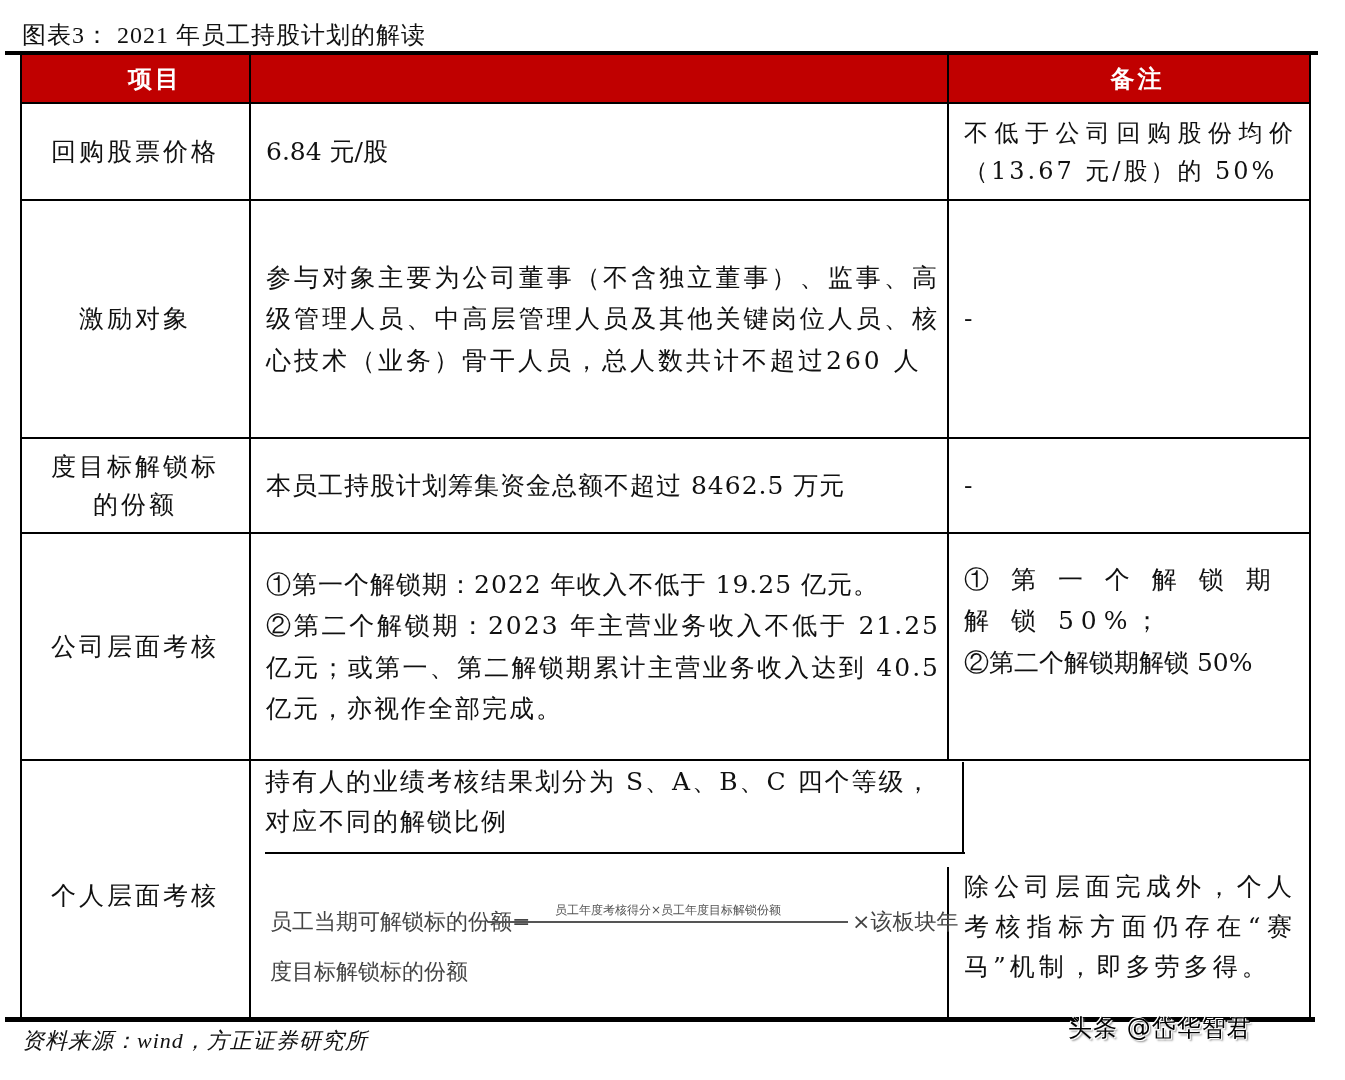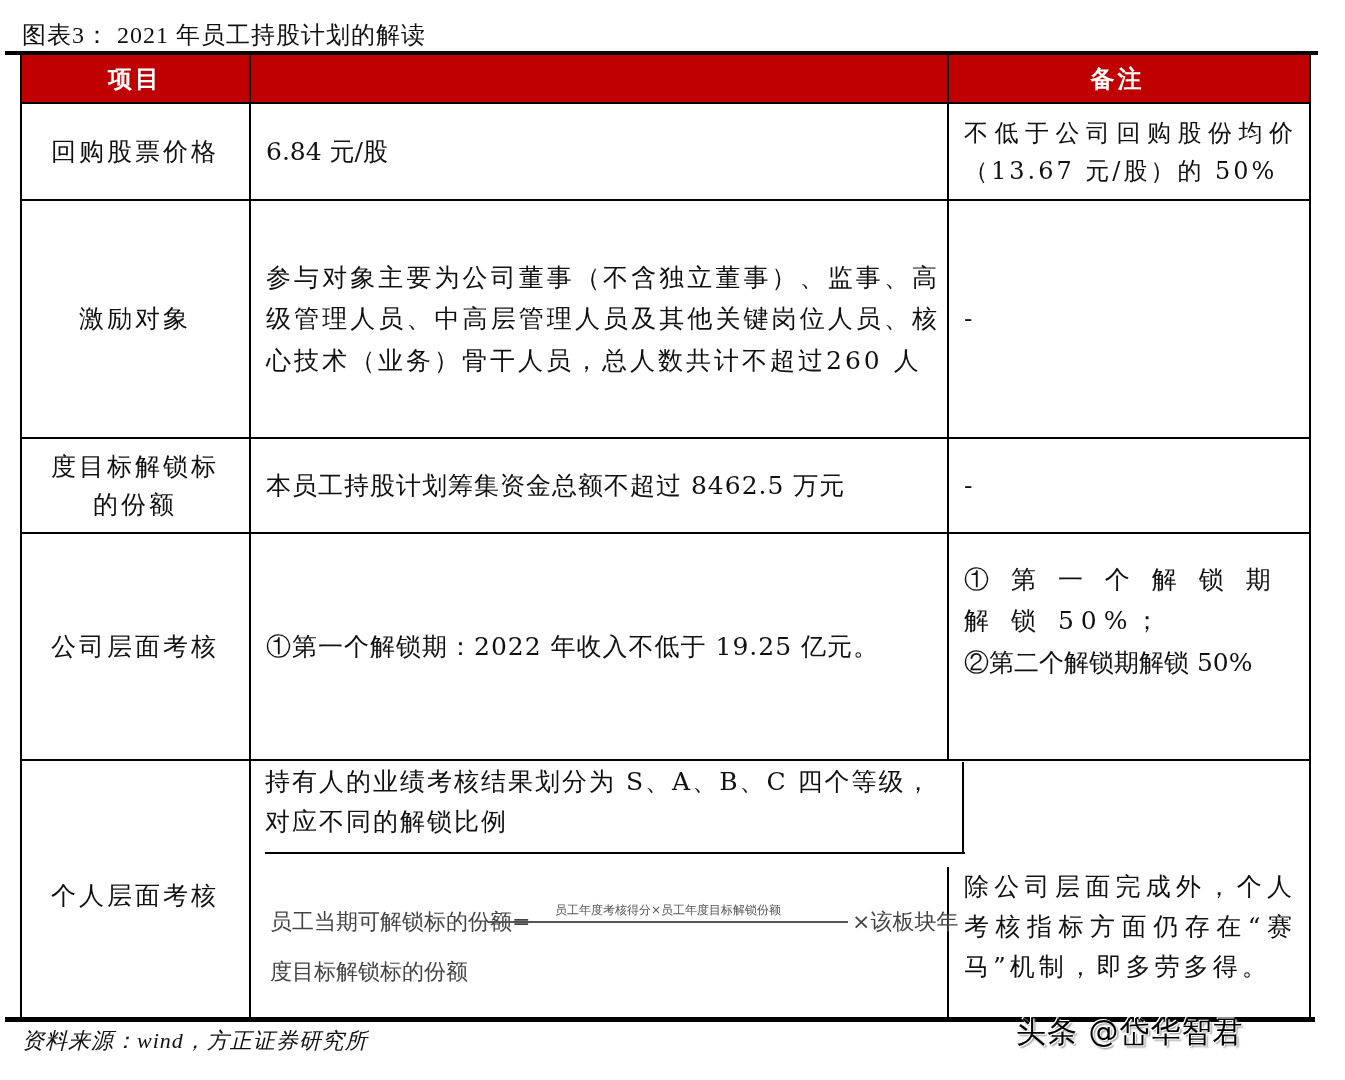--- a/index.html
+++ b/index.html
@@ -6,41 +6,41 @@
   body { width:1345px; height:1080px; position:relative; overflow:hidden;
          font-family: "DejaVu Serif", "Liberation Serif", serif; color:#111; }
   .caption { position:absolute; left:22px; top:18px; font-size:24px; line-height:34px;
              font-family:"Liberation Serif","DejaVu Serif",serif; letter-spacing:1px; }
   .topline { position:absolute; left:5px; top:51px; width:1313px; height:4px; background:#000; }
   .bottomline { position:absolute; left:5px; top:1017px; width:1310px; height:5px; background:#000; }
   .tbl { position:absolute; left:20px; top:55px; width:1291px; }
   .hdr { position:absolute; left:0; top:0; height:48px; width:1291px; background:#c00000; }
   .hcell { position:absolute; top:0; height:48px; display:flex; align-items:center; justify-content:center;
            color:#fff; font-weight:bold; font-size:24px; letter-spacing:3px;
-           font-family:"DejaVu Sans","Liberation Sans",sans-serif; }
+           font-family:"DejaVu Sans","Liberation Sans",sans-serif;margin-left:20px; }
   .vline { position:absolute; width:2px; background:#000; }
   .hline { position:absolute; height:2px; background:#000; }
   .cell { position:absolute; display:flex; align-items:center; font-size:25px; line-height:41.5px; }
   .cell.center { justify-content:center; text-align:center; }
   .cell .txt { display:block; }
   .col1 { left:0; width:230px; }
   .col2 { left:232px; width:696px; padding-left:14px; box-sizing:border-box; padding-right:8px; }
   .col3 { left:930px; width:360px; padding-left:14px; box-sizing:border-box; padding-right:14px; }
   .justify { text-align:justify; text-align-last:left; letter-spacing:3px; }
   .formula-wrap { position:absolute; left:250px; top:895px; width:700px; font-family:"DejaVu Sans","Liberation Sans",sans-serif;
                   color:#444; font-size:22px; }
   .f-lhs { position:absolute; left:20px; top:12px; }
   .frac { position:absolute; left:238px; top:6px; width:360px; text-align:center; }
   .frac .num { font-size:12px; line-height:18px; color:#555; white-space:nowrap; }
   .frac .bar { height:1.5px; background:#555; margin:2px 0; }
   .frac .den { font-size:12px; line-height:18px; color:#555; white-space:nowrap; }
   .f-rhs { position:absolute; left:602px; top:12px; white-space:nowrap; }
   .f-line2 { position:absolute; left:20px; top:62px; }
   .inner-box { position:absolute; left:265px; top:762px; width:696px; height:92px; }
-  .watermark { position:absolute; left:1016px; top:1012px; font-size:30px; font-family:"DejaVu Sans","Liberation Sans",sans-serif;
+  .watermark { position:absolute; left:1068px; top:1012px; font-size:24px; font-family:"DejaVu Sans","Liberation Sans",sans-serif;
                color:#000; text-shadow: 1px 1px 0 #fff, -1px -1px 0 #fff, 2px 2px 2px #888; letter-spacing:1px; }
   .source { position:absolute; left:22px; top:1026px; font-size:22px; font-style:italic;
             font-family:"Liberation Serif","DejaVu Serif",serif; letter-spacing:1px; }
 </style>
 </head>
 <body>
 
 <div class="caption">图表3：  2021 年员工持股计划的解读</div>
 <div class="topline"></div>
 
@@ -71,20 +71,21 @@
   <div class="cell col3" style="top:146px;height:236px;">-</div>
 
   <div class="cell center col1" style="top:384px;height:93px;letter-spacing:3px;padding:0 18px;box-sizing:border-box;line-height:38px;">度目标解锁标的份额</div>
   <div class="cell col2" style="top:384px;height:93px;letter-spacing:1px;">本员工持股计划筹集资金总额不超过 8462.5 万元</div>
   <div class="cell col3" style="top:384px;height:93px;">-</div>
 
   <div class="cell center col1" style="top:479px;height:225px;letter-spacing:3px;">公司层面考核</div>
   <div class="cell col2" style="top:479px;height:225px;">
     <div class="txt" style="letter-spacing:1px;">
       <div>①第一个解锁期：2022 年收入不低于 19.25 亿元。</div>
+      <div class="justify" style="letter-spacing:2px;">②第二个解锁期：2023 年主营业务收入不低于 21.25 亿元；或第一、第二解锁期累计主营业务收入达到 40.5 亿元，亦视作全部完成。</div>
     </div>
   </div>
   <div class="cell col3" style="top:479px;height:174px;">
     <div class="txt">
       <div style="letter-spacing:7px;">① 第 一 个 解 锁 期 解 锁 50%；</div>
       <div>②第二个解锁期解锁 50%</div>
     </div>
   </div>
 
   <div class="cell center col1" style="top:706px;height:260px;letter-spacing:3px;padding-top:10px;box-sizing:border-box;">个人层面考核</div>

